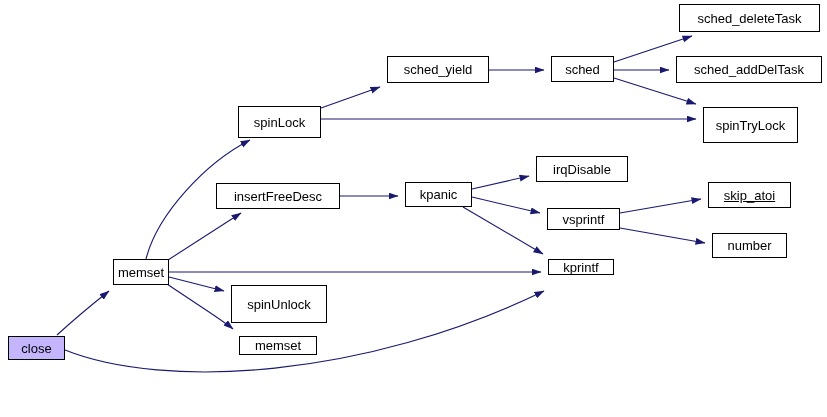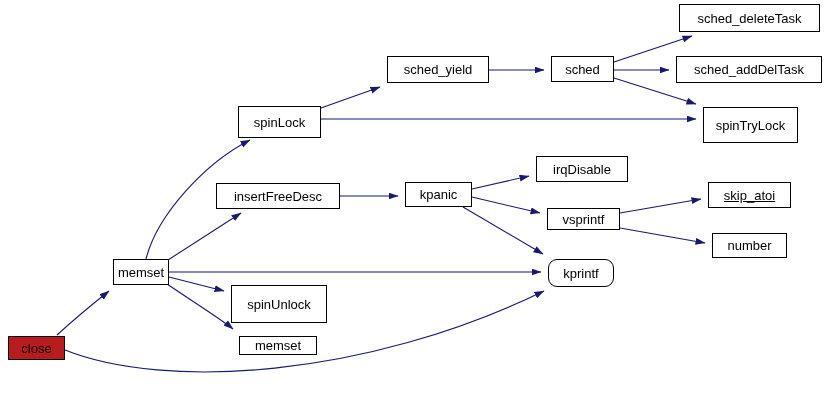--- a/index.html
+++ b/index.html
@@ -4,21 +4,21 @@
 <style>
   html,body{margin:0;padding:0;background:#ffffff;}
   #stage{position:relative;width:827px;height:417px;background:#ffffff;overflow:hidden;
          font-family:"Liberation Sans",sans-serif;}
   #edge-layer{position:absolute;left:0;top:0;width:827px;height:417px;}
   #edge-layer path.edge{stroke:#191970;stroke-width:1.1;fill:none;}
   #arrowhead-shape{fill:#191970;}
   .node{position:absolute;box-sizing:border-box;border:1px solid #000000;background:#ffffff;
         display:flex;align-items:center;justify-content:center;
         font-size:13px;color:#000000;white-space:nowrap;cursor:pointer;}
-  .node.root{background:#b91c1c;cursor:default;}
+  .node.root{background:#c4b5fd;cursor:default;}
 </style>
 </head>
 <body>
 
 <div id="stage">
   <svg id="edge-layer" width="827" height="417" viewBox="0 0 827 417" xmlns="http://www.w3.org/2000/svg">
     <defs>
       <marker id="arrow" markerWidth="11" markerHeight="8" refX="9.5" refY="3.5" orient="auto" markerUnits="userSpaceOnUse">
         <path id="arrowhead-shape" d="M0,0 L10,3.5 L0,7 Z"></path>
       </marker>
@@ -53,15 +53,15 @@
       <div class="node" style="left: 387px; top: 56px; width: 102px; height: 27px;">sched_yield</div>
       <div class="node" style="left: 551px; top: 56px; width: 63px; height: 26px;">sched</div>
       <div class="node" style="left: 679px; top: 4px; width: 141px; height: 28px;">sched_deleteTask</div>
       <div class="node" style="left: 676px; top: 56px; width: 146px; height: 27px;">sched_addDelTask</div>
       <div class="node" style="left: 703px; top: 107px; width: 95px; height: 36px;">spinTryLock</div>
       <div class="node" style="left: 405px; top: 182px; width: 67px; height: 25px;">kpanic</div>
       <div class="node" style="left: 536px; top: 156px; width: 92px; height: 26px;">irqDisable</div>
       <div class="node" style="left: 547px; top: 208px; width: 73px; height: 22px;">vsprintf</div>
       <div class="node" style="left: 708px; top: 182px; width: 83px; height: 26px; text-decoration: underline;">skip_atoi</div>
       <div class="node" style="left: 712px; top: 233px; width: 75px; height: 25px;">number</div>
-      <div class="node" style="left: 548px; top: 259px; width: 66px; height: 28px; border-radius: 9px;">kprintf</div>
+      <div class="node" style="left: 548px; top: 259px; width: 66px; height: 16px;">kprintf</div>
     </div>
 </div>
 
 </body></html>

